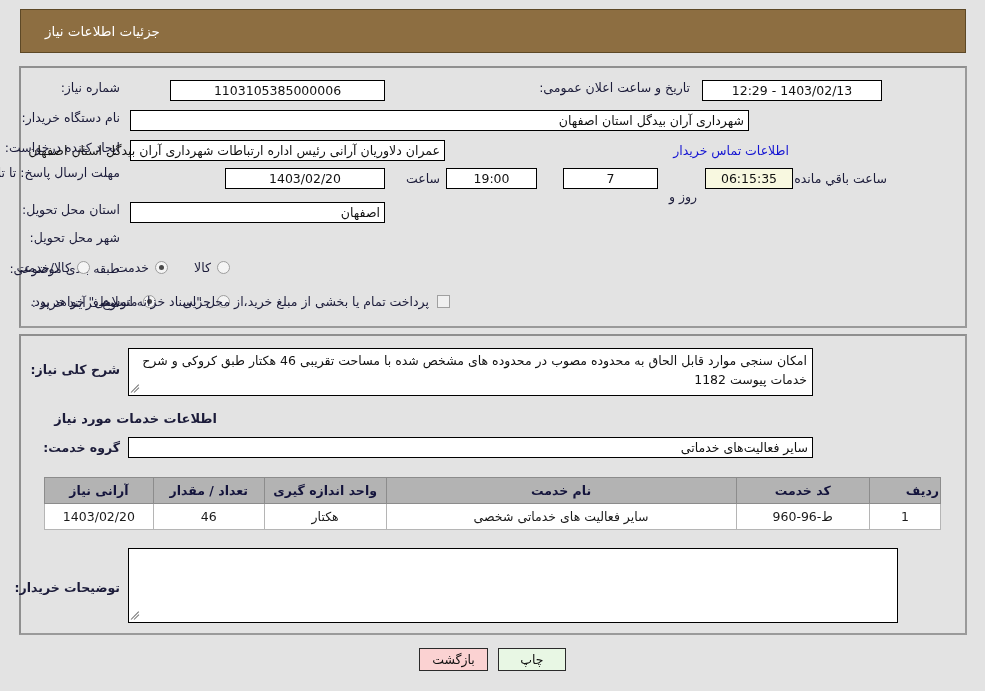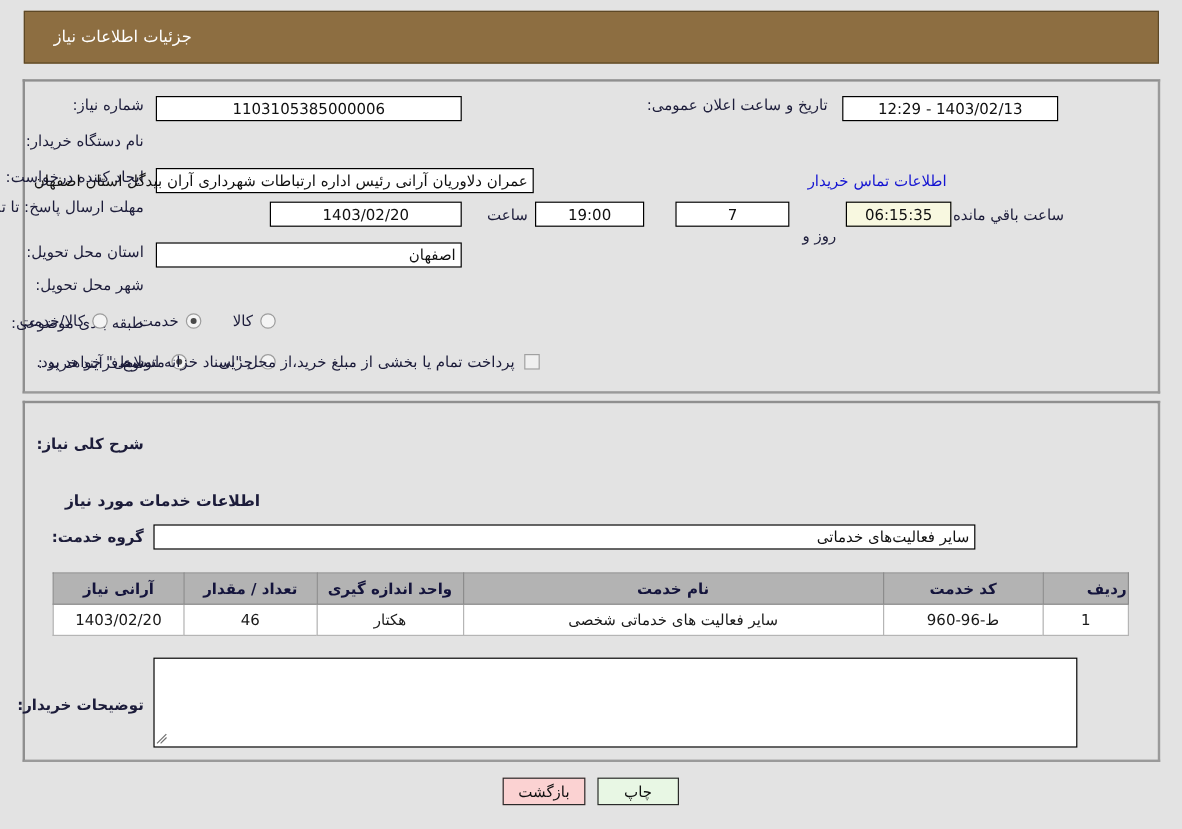--- a/index.html
+++ b/index.html
@@ -258,32 +258,35 @@
 
   <div class="titlebar">
     <span class="t">جزئیات اطلاعات نیاز</span>
   </div>
 
   <div class="panel" id="panel-top"></div>
 
   <div class="row" style="top:80px; right:865px;">
     <span class="lbl">شماره نیاز:</span>
   </div>
-  <div class="fld ctr" style="position:absolute; top:80px; right:600px; width:255px; z-index:12;">
+  <div class="fld ctr" style="position:absolute; top:80px; right:600px; width:215px; z-index:12;">
     <span>1103105385000006</span>
   </div>
   <div class="row" style="top:80px; right:295px;">
     <span class="lbl">تاریخ و ساعت اعلان عمومی:</span>
   </div>
   <div class="fld ctr" style="position:absolute; top:80px; right:103px; width:180px; z-index:12;">
     <span>1403/02/13 - 12:29</span>
   </div>
 
   <div class="row" style="top:110px; right:865px;">
     <span class="lbl">نام دستگاه خریدار:</span>
+  </div>
+  <div class="fld rgt" style="position:absolute; top:110px; right:236px; width:619px; z-index:12;">
+    <span>شهرداری آران بیدگل استان اصفهان</span>
   </div>
 
   <div class="row" style="top:140px; right:865px;">
     <span class="lbl">ایجاد کننده درخواست:</span>
   </div>
   <div class="fld rgt" style="position:absolute; top:140px; right:540px; width:315px; z-index:12; overflow:visible; white-space:nowrap;">
     <span style="position:relative; right:0;">عمران دلاوریان آرانی رئیس اداره ارتباطات شهرداری آران بیدگل استان اصفهان</span>
   </div>
   <a class="link" style="position:absolute; top:143px; right:196px; z-index:13;">اطلاعات تماس خریدار</a>
 
@@ -356,20 +359,24 @@
   </div>
   <div class="row" style="top:294px; right:535px; gap:8px;">
     <span class="chk"></span>
     <span class="lbl2">پرداخت تمام یا بخشی از مبلغ خرید،از محل "اسناد خزانه اسلامی" خواهد بود.</span>
   </div>
 
   <div class="panel" id="panel-mid"></div>
 
   <div class="row" style="top:362px; right:865px;">
     <span class="lbl bold-lbl">شرح کلی نیاز:</span>
+  </div>
+  <div class="ta" style="position:absolute; top:348px; right:172px; width:685px; height:48px;">
+    <span>امکان سنجی موارد قابل الحاق به محدوده مصوب در محدوده های مشخص شده با مساحت تقریبی 46 هکتار طبق کروکی و شرح خدمات پیوست 1182</span>
+    <span class="grip"></span>
   </div>
 
   <div class="section-title" style="top:411px; right:768px;">اطلاعات خدمات مورد نیاز</div>
 
   <div class="row" style="top:440px; right:865px;">
     <span class="lbl bold-lbl">گروه خدمت:</span>
   </div>
   <div class="fld rgt" style="position:absolute; top:437px; right:172px; width:685px; z-index:12;">
     <span>سایر فعالیت‌های خدماتی</span>
   </div>

